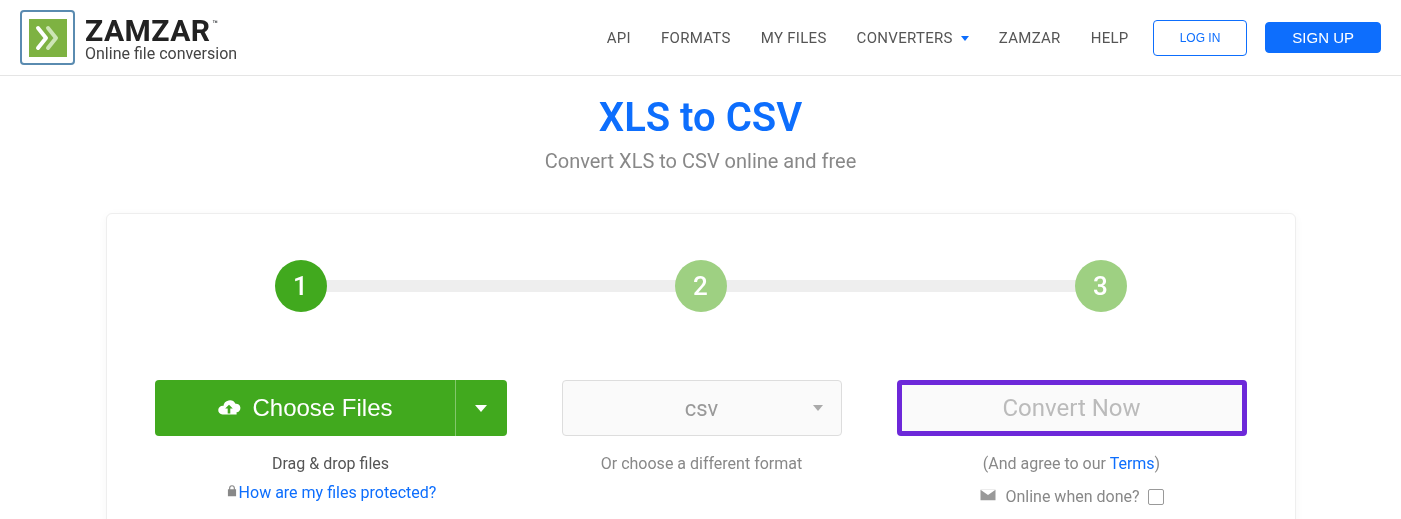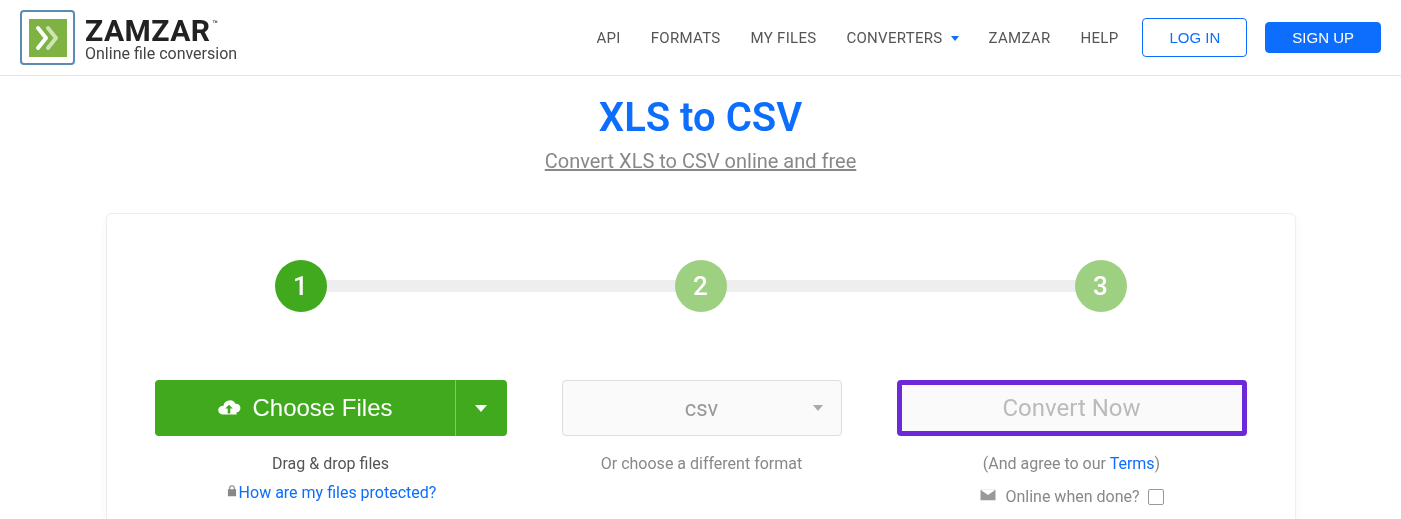--- a/index.html
+++ b/index.html
@@ -34,29 +34,29 @@
     
     .nav-right { display: flex; align-items: center; gap: 18px; }
     .nav-link { color: #555; font-size: 15px; text-decoration: none; padding: 8px 6px; cursor:pointer; letter-spacing: 0.3px;}
     .caret-down {
       display:inline-block; width:0; height:0; margin-left:4px;
       border-left:4px solid transparent; border-right:4px solid transparent; border-top:5px solid #0d6efd;
       vertical-align: middle;
     }
     .btn-outline {
       border: 1px solid #0d6efd; color: #0d6efd; background:#fff;
-      padding: 10px 26px; border-radius: 4px; font-size: 15px; cursor:pointer;
+      padding: 10px 26px; border-radius: 4px; font-size: 12px; cursor:pointer;
     }
     .btn-primary {
       border: 1px solid #0d6efd; color: #fff; background:#0d6efd;
       padding: 6px 26px; border-radius: 4px; font-size: 15px; cursor:pointer;
     }
     
     .page-title { text-align:center; margin-top: 18px; font-size: 40px; font-weight:600; color:#0d6efd; }
-    .page-sub { text-align:center; margin-top: 8px; font-size: 20px; color:#888;text-decoration:underline; }
+    .page-sub { text-align:center; margin-top: 8px; font-size: 20px; color:#888; }
     
     .card {
       width: 1190px; margin: 40px auto 0; background:#fff; border:1px solid #eee; border-radius:6px;
       box-shadow: 0 2px 10px rgba(0,0,0,0.04);
       padding: 46px 48px 40px;
     }
     
     .steps-row { position:relative; display:flex; align-items:center; justify-content:space-between; margin: 0 120px 0 120px; }
     .steps-line {
       position:absolute; left:25px; right:25px; top:50%; height:12px; background:#eee; transform:translateY(-50%); z-index:0;

